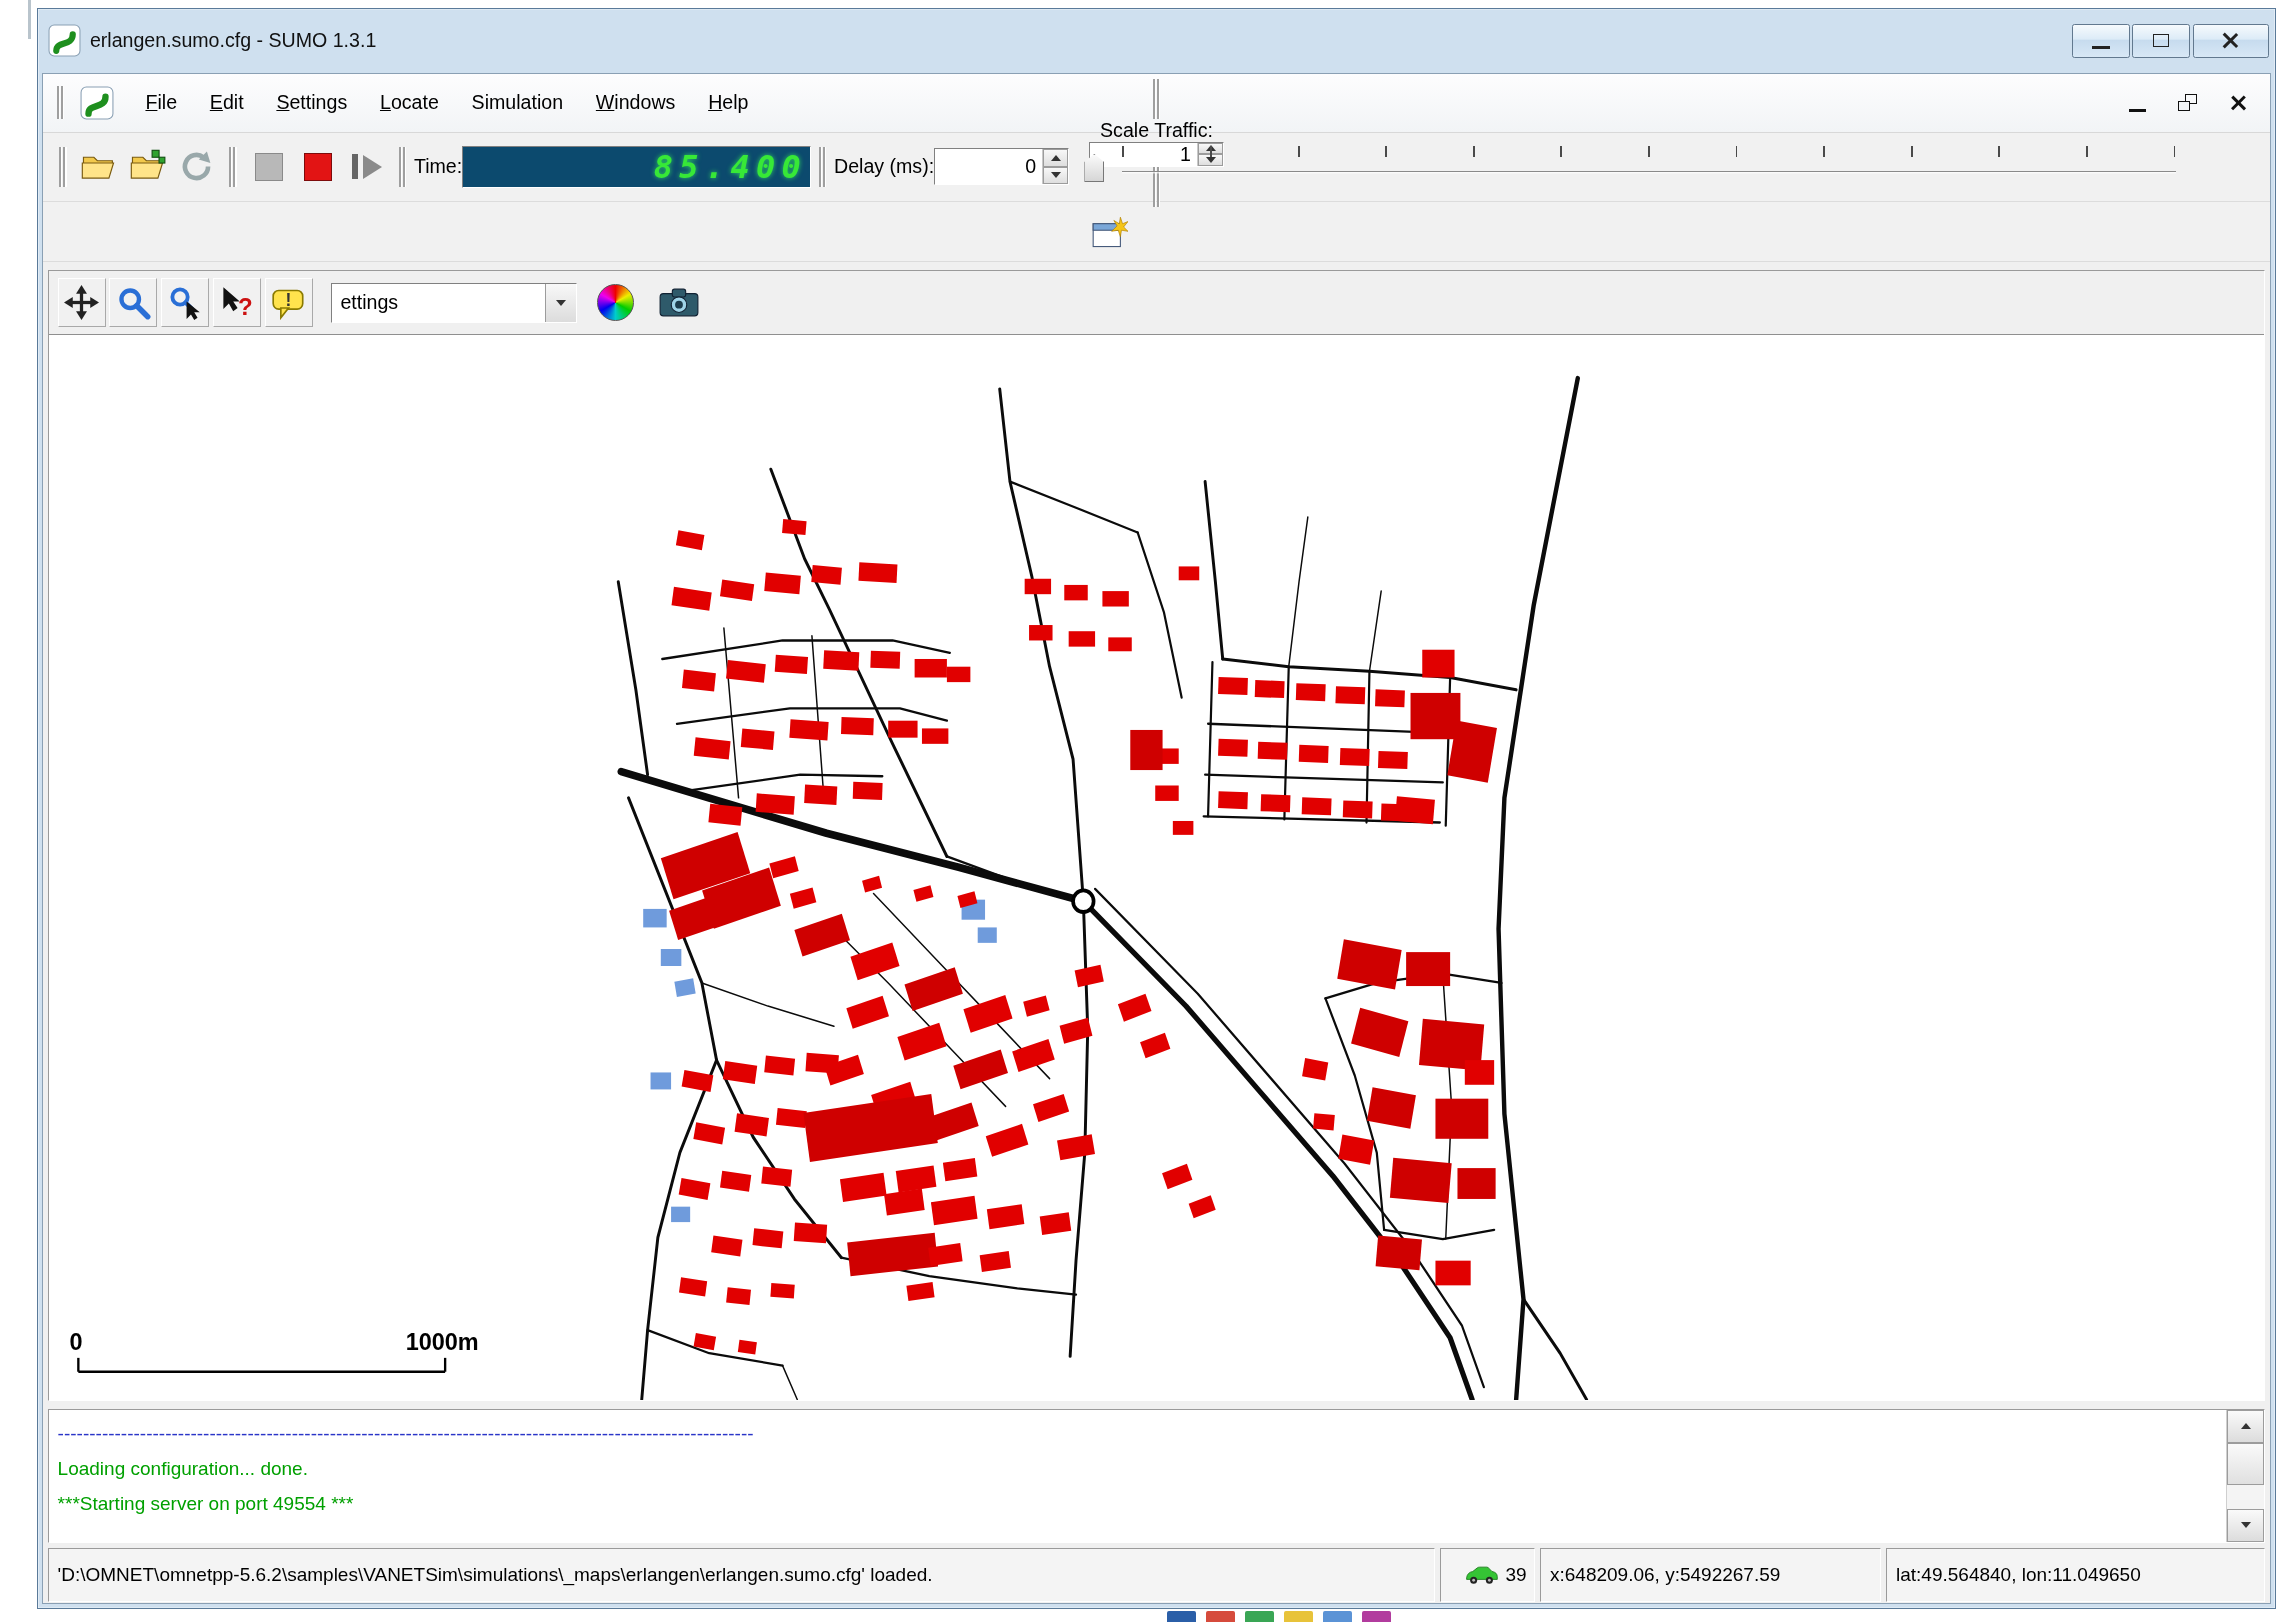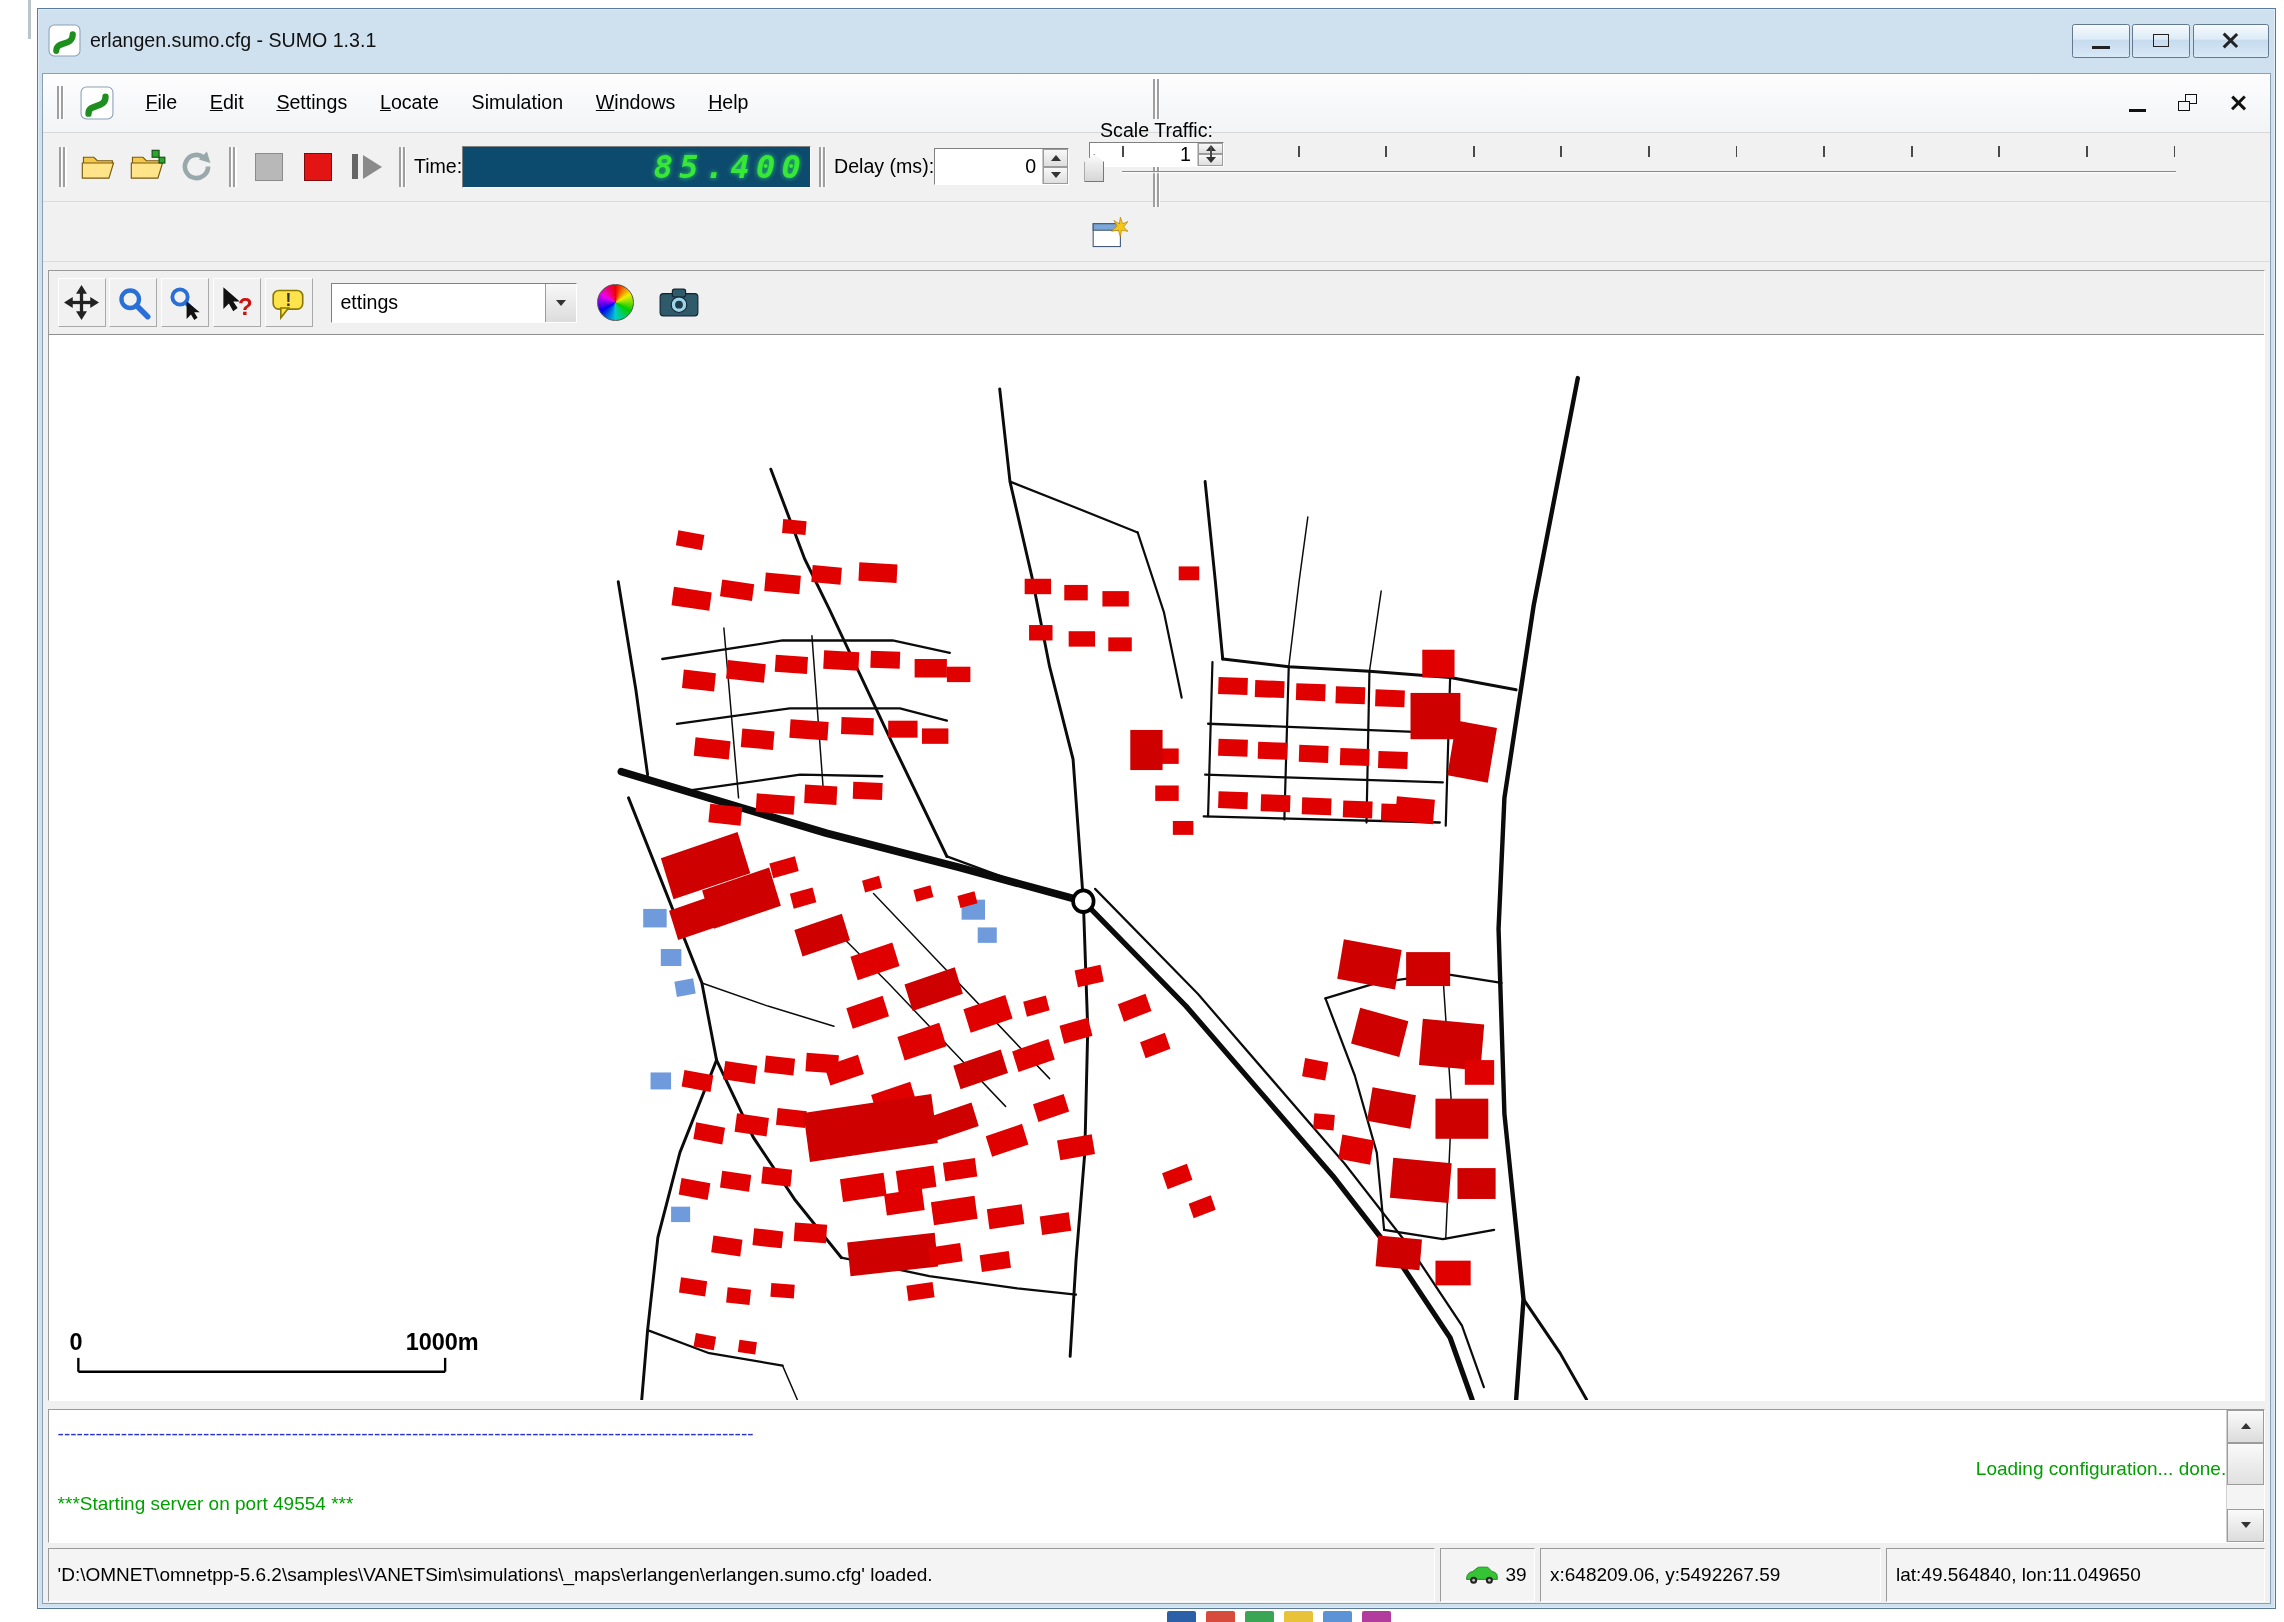--- a/index.html
+++ b/index.html
@@ -522,21 +522,21 @@
               <text x="14" y="658" font-size="16" font-weight="bold" font-family="Liberation Sans, sans-serif">0</text>
               <text x="268" y="658" font-size="16" font-weight="bold" text-anchor="middle" font-family="Liberation Sans, sans-serif">1000m</text>
             </g>
           </svg>
         </div>
       </div>
 
       <div class="logarea">
         <div class="log-lines">
             <div style="color: rgb(42, 53, 200);">--------------------------------------------------------------------------------------------------------------</div>
-            <div style="color: rgb(0, 160, 0); text-align: right;">Loading configuration... done.</div>
+            <div style="color: rgb(0, 160, 0);">Loading configuration... done.</div>
             <div style="color: rgb(0, 160, 0);">***Starting server on port 49554 ***</div>
           </div>
         <div class="vscroll">
           <div class="sbtn">
               <div class="tri-up"></div>
             </div>
           <div class="sthumb"></div>
           <div class="strack"></div>
           <div class="sbtn">
               <div class="tri-down"></div>

